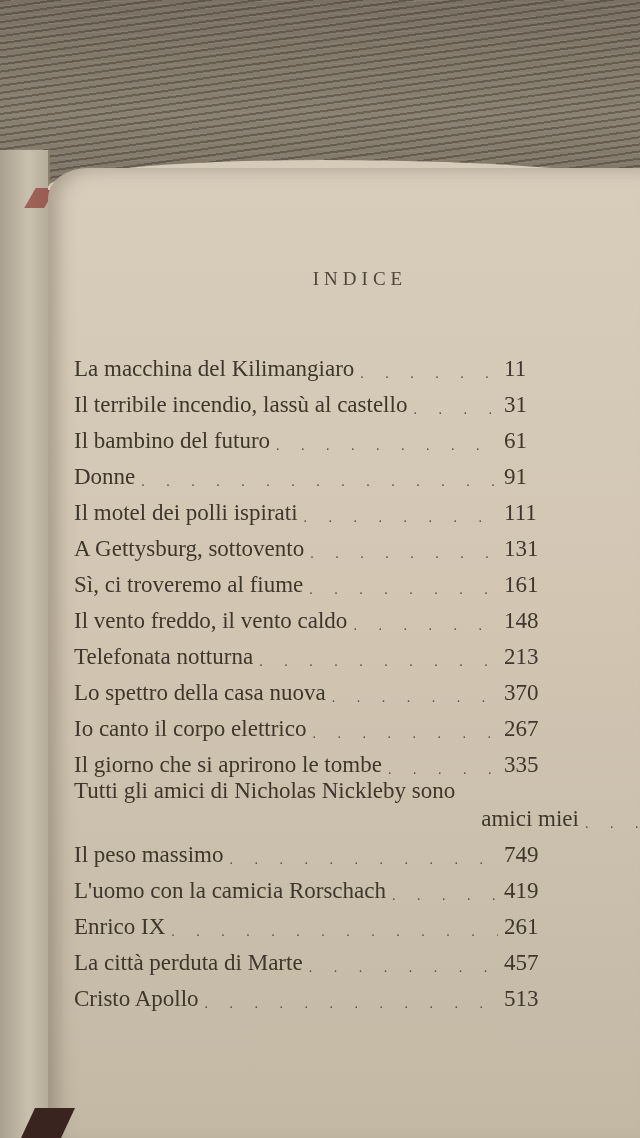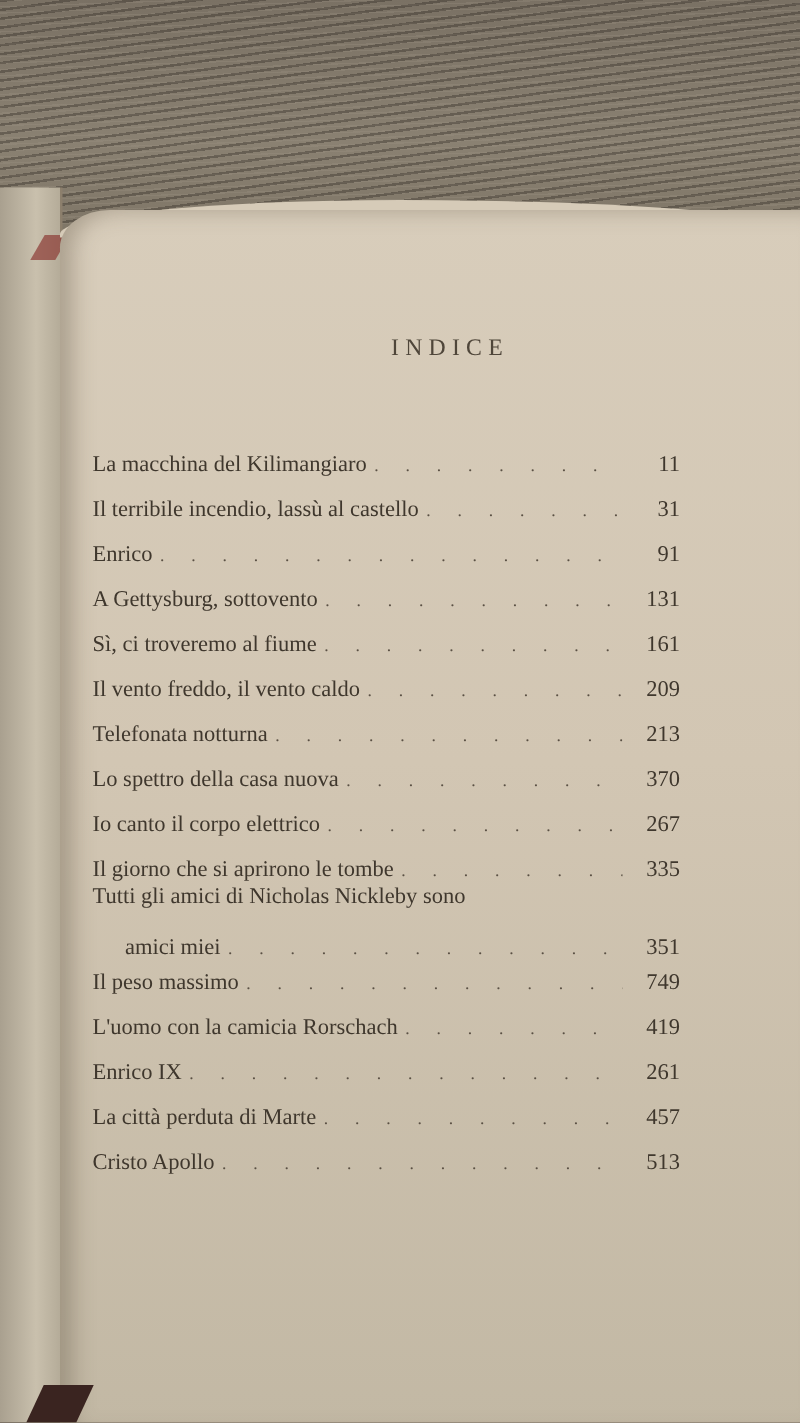--- a/index.html
+++ b/index.html
@@ -38,36 +38,36 @@
       position: absolute; left: 48px; top: 160px; width: 600px; height: 30px;
       background: #d6cbb8; border-radius: 50% 60% 0 0 / 100% 100% 0 0;
     }
     .title {
       position: absolute; left: 0; width: 600px; top: 100px;
       text-align: center; font-size: 19px; letter-spacing: 5px;
       color: #4f463a; padding-left: 12px;
     }
     .toc {
       position: absolute; left: 26px; top: 178px; width: 470px;
-      color: #3f372d; font-size: 18px;
+      color: #3f372d; font-size: 23px;
     }
     .entry {
       display: flex; align-items: flex-end; height: 36px;
       white-space: nowrap;
     }
     .entry .t { flex: 0 0 auto; }
     .entry .dots {
       flex: 1 1 auto; overflow: hidden; margin: 0 6px; color: #5a5044;
       letter-spacing: 9px; font-size: 14px;
     }
     .entry .dots::before {
       content: ". . . . . . . . . . . . . . . . . . . . . . . . . . . . . . . . . . . .";
     }
-    .entry .p { flex: 0 0 auto; width: 40px; text-align: right; margin-top: 20px; }
-    .entry.two { height: 54px; flex-direction: column; align-items: stretch; }
+    .entry .p { flex: 0 0 auto; width: 40px; text-align: left; }
+    .entry.two { height: 54px; flex-direction: row; align-items: stretch; }
     .entry.two .row1 { height: 24px; }
     .entry.two .row2 { display: flex; align-items: flex-end; padding-left: 26px; }
   </style>
 </head>
 <body>
 
 <div class="table-surface"></div>
 <div class="left-page"></div>
 <div class="cover-edge"></div>
 <div class="page-curve"></div>
@@ -80,38 +80,48 @@
       <span class="t">La macchina del Kilimangiaro</span>
       <span class="dots"></span>
       <span class="p">11</span>
     </div>
     <div class="entry">
       <span class="t">Il terribile incendio, lassù al castello</span>
       <span class="dots"></span>
       <span class="p">31</span>
     </div>
     <div class="entry">
-      <span class="t">Enrico</span>
+      <span class="t">Il bambino del futuro</span>
+      <span class="dots"></span>
+      <span class="p">61</span>
+    </div>
+    <div class="entry">
+      <span class="t">Donne</span>
       <span class="dots"></span>
       <span class="p">91</span>
+    </div>
+    <div class="entry">
+      <span class="t">Il motel dei polli ispirati</span>
+      <span class="dots"></span>
+      <span class="p">111</span>
     </div>
     <div class="entry">
       <span class="t">A Gettysburg, sottovento</span>
       <span class="dots"></span>
       <span class="p">131</span>
     </div>
     <div class="entry">
       <span class="t">Sì, ci troveremo al fiume</span>
       <span class="dots"></span>
       <span class="p">161</span>
     </div>
     <div class="entry">
       <span class="t">Il vento freddo, il vento caldo</span>
       <span class="dots"></span>
-      <span class="p">209</span>
+      <span class="p">148</span>
     </div>
     <div class="entry">
       <span class="t">Telefonata notturna</span>
       <span class="dots"></span>
       <span class="p">213</span>
     </div>
     <div class="entry">
       <span class="t">Lo spettro della casa nuova</span>
       <span class="dots"></span>
       <span class="p">370</span>

